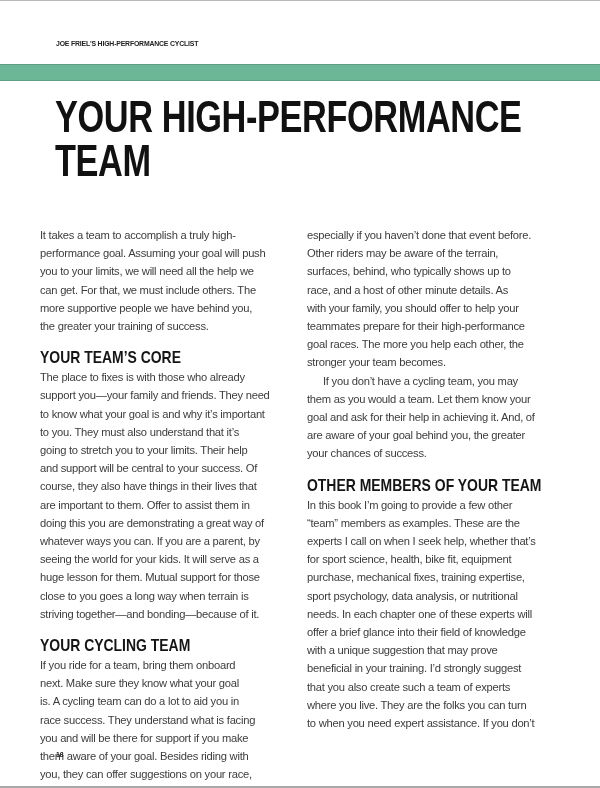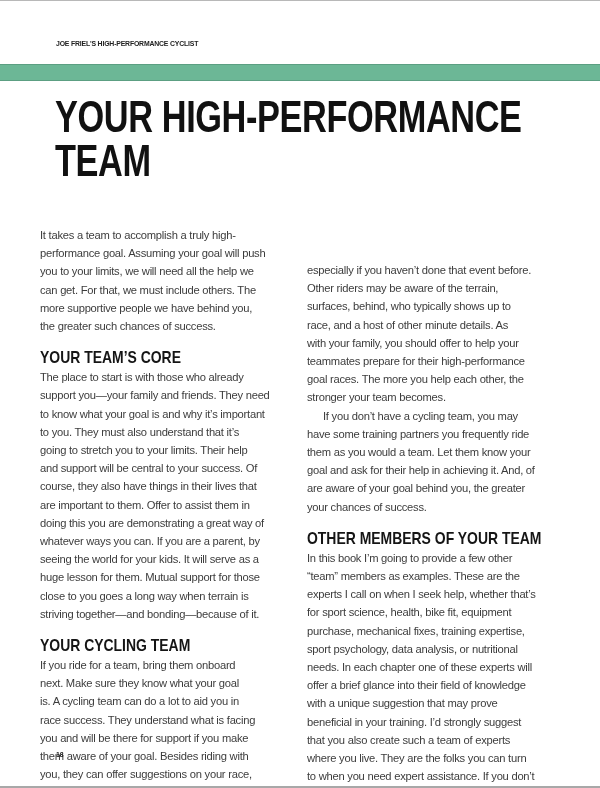--- a/index.html
+++ b/index.html
@@ -62,21 +62,21 @@
     transform-origin: left top;
     white-space: nowrap;
   }
   .page-title span { display: block; }
   .column {
     position: absolute;
     top: 226px;
     width: 250px;
   }
   .col-left { left: 40px; }
-  .col-right { left: 307px; width: 262px; margin-top: 35px; }
+  .col-right { left: 307px; width: 262px; }
   .para {
     margin: 0;
     font-size: 11.2px;
     line-height: 18.2px;
     color: #3c3c3c;
     letter-spacing: -0.25px;
     white-space: nowrap;
   }
   .para .ln { display: block; }
   .para.indent .ln:first-child { text-indent: 16px; }
@@ -117,26 +117,26 @@
   <span>TEAM</span>
 </h1>
 
 <div class="column col-left">
   <p class="para">
     <span class="ln">It takes a team to accomplish a truly high-</span>
     <span class="ln">performance goal. Assuming your goal will push</span>
     <span class="ln">you to your limits, we will need all the help we</span>
     <span class="ln">can get. For that, we must include others. The</span>
     <span class="ln">more supportive people we have behind you,</span>
-    <span class="ln">the greater such chances of success.</span>
+    <span class="ln">the greater your training of success.</span>
   </p>
   <div class="gap-heading"></div>
   <h2 class="section-heading">YOUR TEAM’S CORE</h2>
   <p class="para">
-    <span class="ln">The place to start is with those who already</span>
+    <span class="ln">The place to fixes is with those who already</span>
     <span class="ln">support you—your family and friends. They need</span>
     <span class="ln">to know what your goal is and why it’s important</span>
     <span class="ln">to you. They must also understand that it’s</span>
     <span class="ln">going to stretch you to your limits. Their help</span>
     <span class="ln">and support will be central to your success. Of</span>
     <span class="ln">course, they also have things in their lives that</span>
     <span class="ln">are important to them. Offer to assist them in</span>
     <span class="ln">doing this you are demonstrating a great way of</span>
     <span class="ln">whatever ways you can. If you are a parent, by</span>
     <span class="ln">seeing the world for your kids. It will serve as a</span>
@@ -163,21 +163,20 @@
     <span class="ln">Other riders may be aware of the terrain,</span>
     <span class="ln">surfaces, behind, who typically shows up to</span>
     <span class="ln">race, and a host of other minute details. As</span>
     <span class="ln">with your family, you should offer to help your</span>
     <span class="ln">teammates prepare for their high-performance</span>
     <span class="ln">goal races. The more you help each other, the</span>
     <span class="ln">stronger your team becomes.</span>
   </p>
   <p class="para indent">
     <span class="ln">If you don’t have a cycling team, you may</span>
-    <span class="ln">have some training partners you frequently ride</span>
     <span class="ln">them as you would a team. Let them know your</span>
     <span class="ln">goal and ask for their help in achieving it. And, of</span>
     <span class="ln">are aware of your goal behind you, the greater</span>
     <span class="ln">your chances of success.</span>
   </p>
   <div class="gap-heading"></div>
   <h2 class="section-heading">OTHER MEMBERS OF YOUR TEAM</h2>
   <p class="para">
     <span class="ln">In this book I’m going to provide a few other</span>
     <span class="ln">“team” members as examples. These are the</span>

